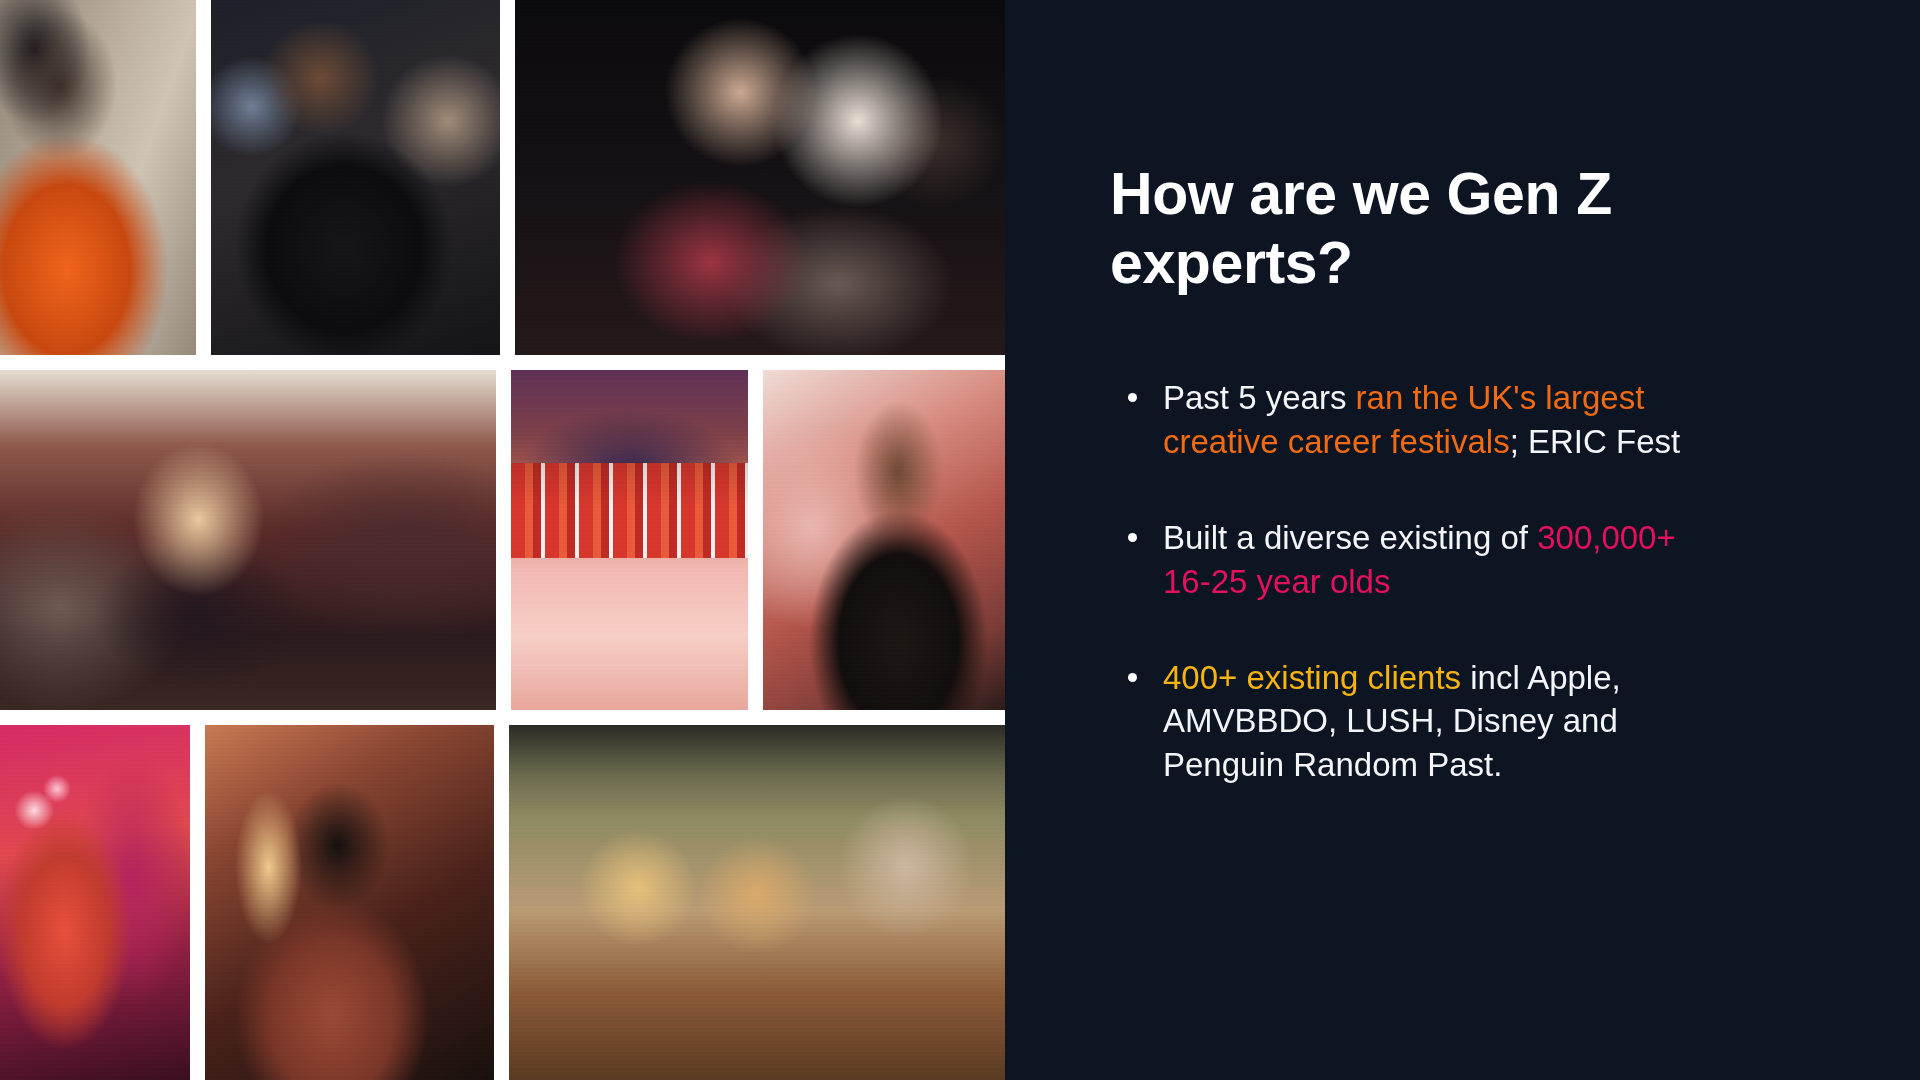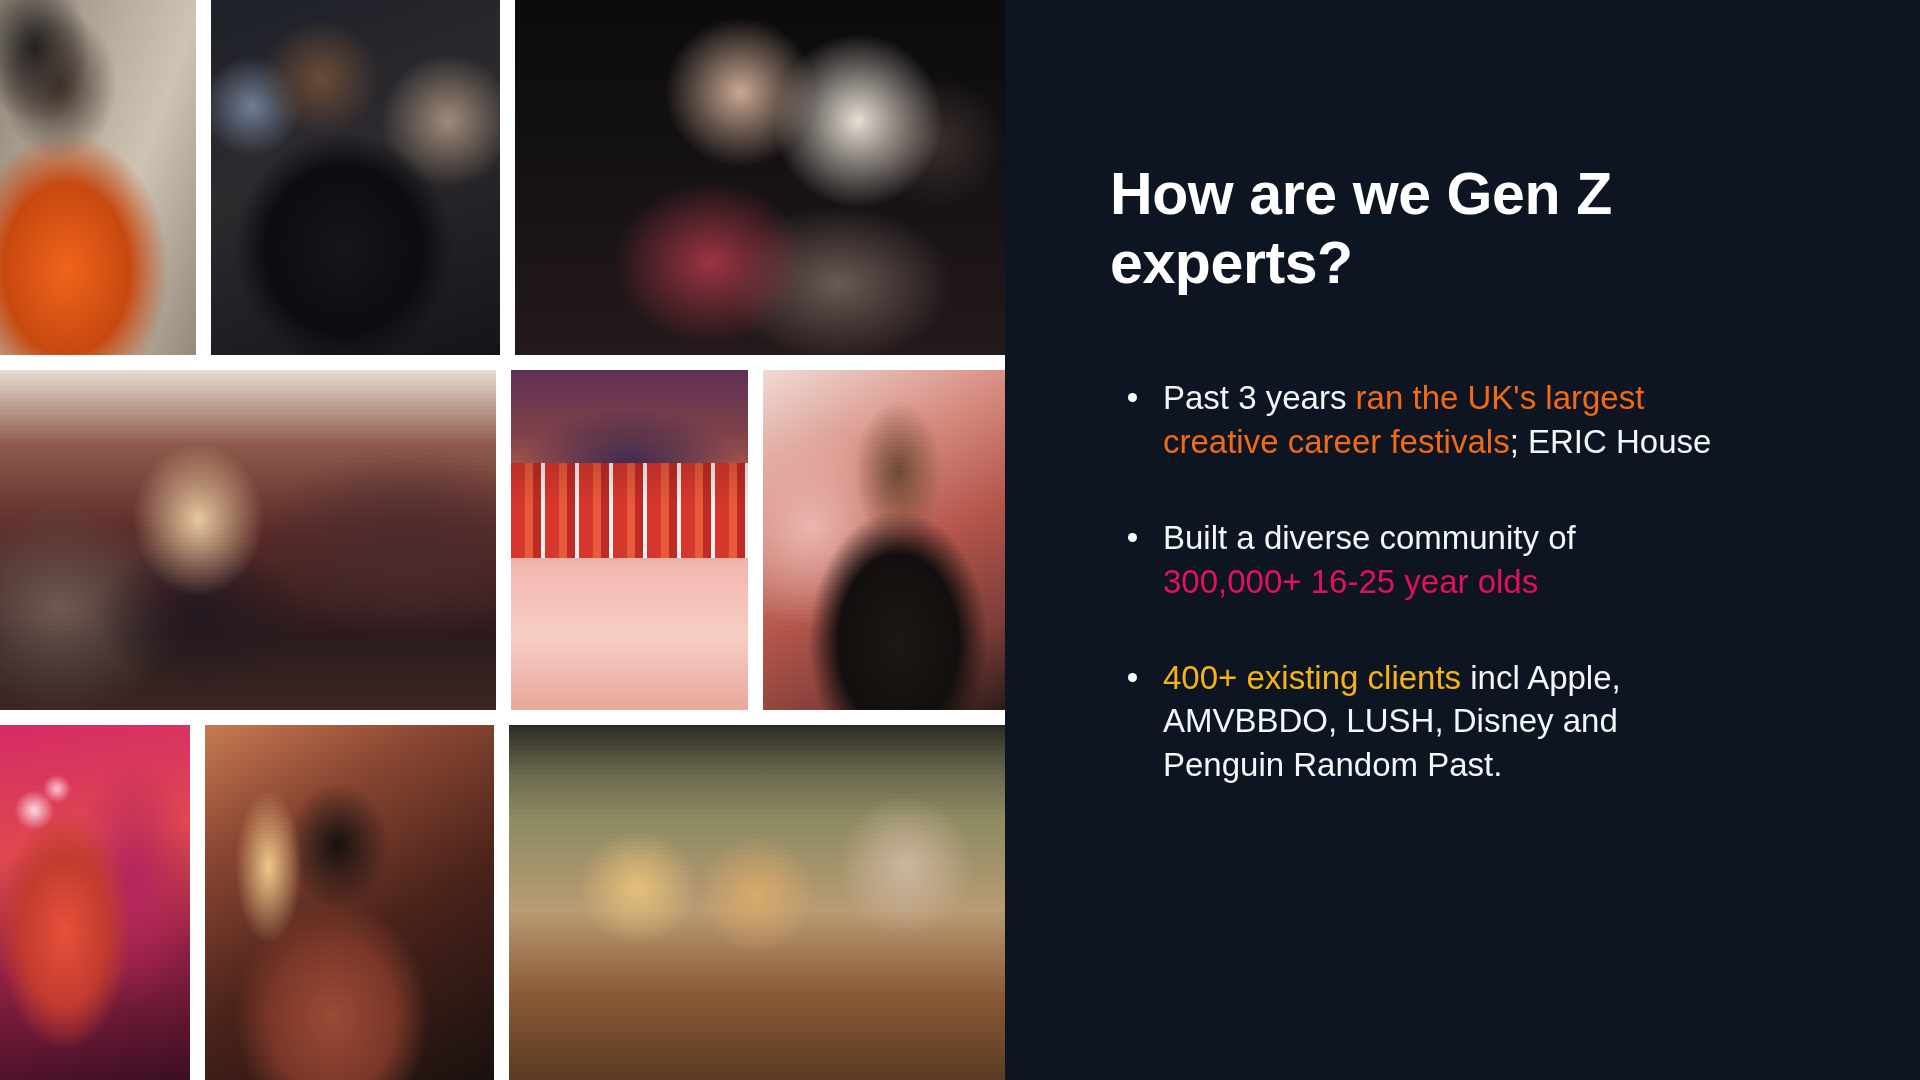--- a/index.html
+++ b/index.html
@@ -233,25 +233,25 @@
   </div>
 
   <div class="panel">
     <div class="panel-inner">
 
       <h1 class="title">How are we Gen Z experts?</h1>
 
       <ul class="bullets">
         <li class="bullet">
           <span class="dot"></span>
-          <span><span>Past 3 years </span><span class="hl-orange">ran the UK's largest creative career festivals</span><span>; ERIC House</span></span>
+          <span><span>Past 5 years </span><span class="hl-orange">ran the UK's largest creative career festivals</span><span>; ERIC Fest</span></span>
         </li>
         <li class="bullet">
           <span class="dot"></span>
-          <span><span>Built a diverse community of </span><span class="hl-pink">300,000+ 16-25 year olds</span></span>
+          <span><span>Built a diverse existing of </span><span class="hl-pink">300,000+ 16-25 year olds</span></span>
         </li>
         <li class="bullet">
           <span class="dot"></span>
           <span><span class="hl-amber">400+ existing clients</span><span> incl Apple, AMVBBDO, LUSH, Disney and Penguin Random Past.</span></span>
         </li>
       </ul>
 
     </div>
   </div>
 

